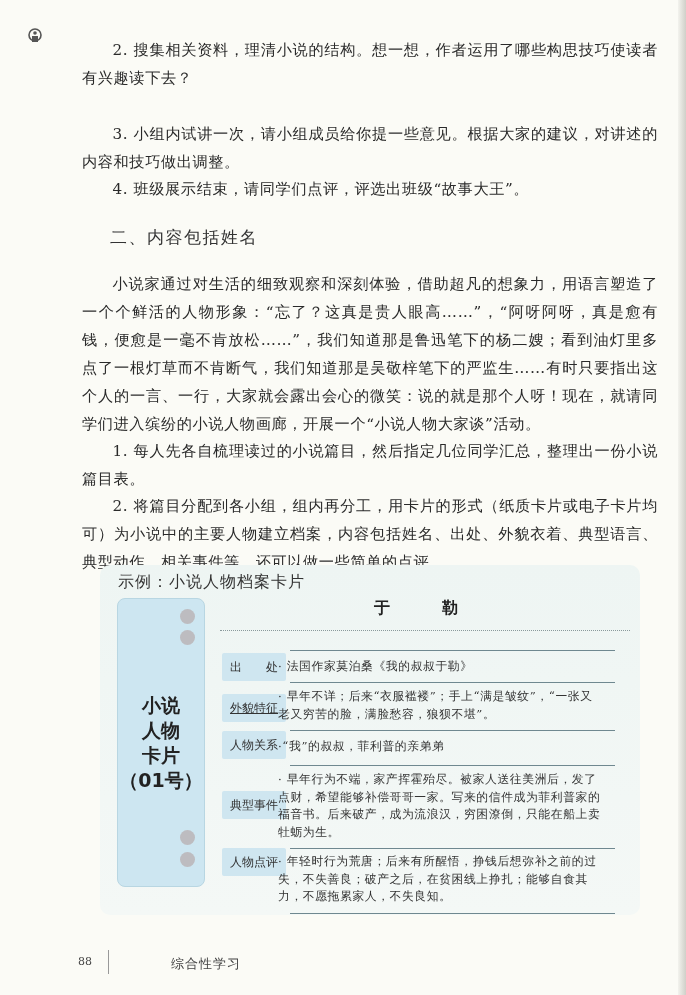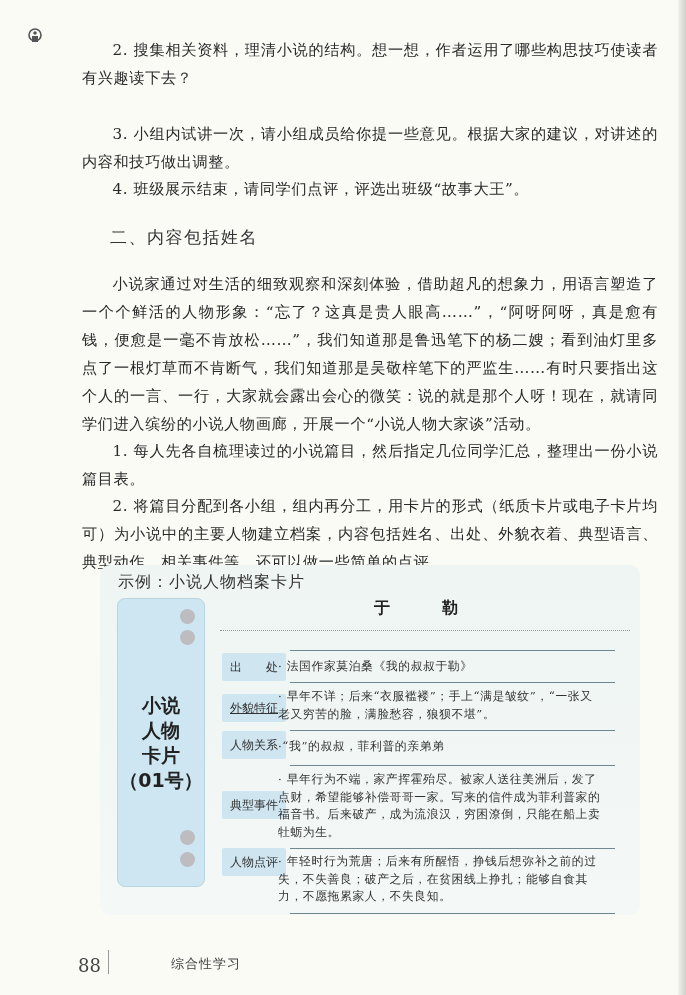--- a/index.html
+++ b/index.html
@@ -67,21 +67,21 @@
   .field-label.spread { justify-content: space-between; padding: 0 8px; box-sizing: border-box; }
   .field-val {
     position: absolute; left: 278px; width: 325px;
     font-size: 11.8px; line-height: 17.5px; letter-spacing: 0.6px; color: #333;
   }
   .rule {
     position: absolute; left: 290px; width: 325px; height: 0;
     border-top: 1.5px solid #6f8890;
   }
   .footer-num {
-    position: absolute; left: 78px; top: 955px; font-size: 18px; color: #444;
+    position: absolute; left: 78px; top: 955px; font-size: 11px; color: #444;
   }
   .footer-sep {
     position: absolute; left: 108px; top: 950px; width: 1px; height: 24px; background: #999;
   }
   .footer-title {
     position: absolute; left: 127px; top: 955px; font-size: 13px; color: #444; letter-spacing: 1px; margin-left: 44px;
   }
 </style>
 </head>
 <body>

